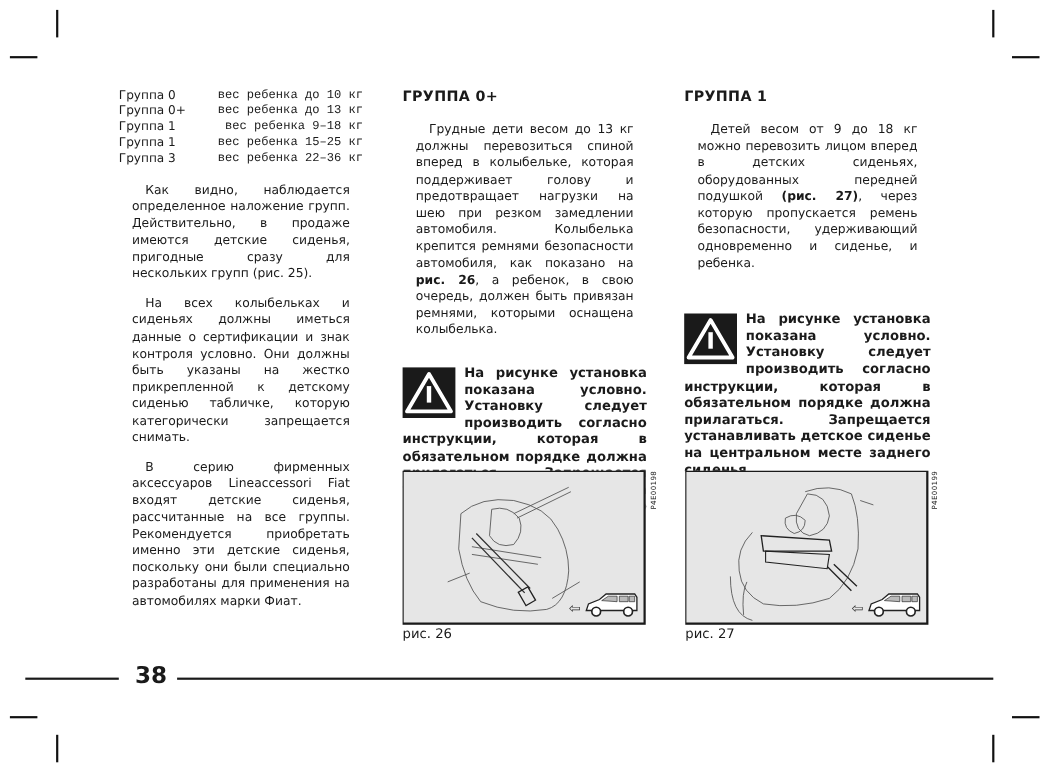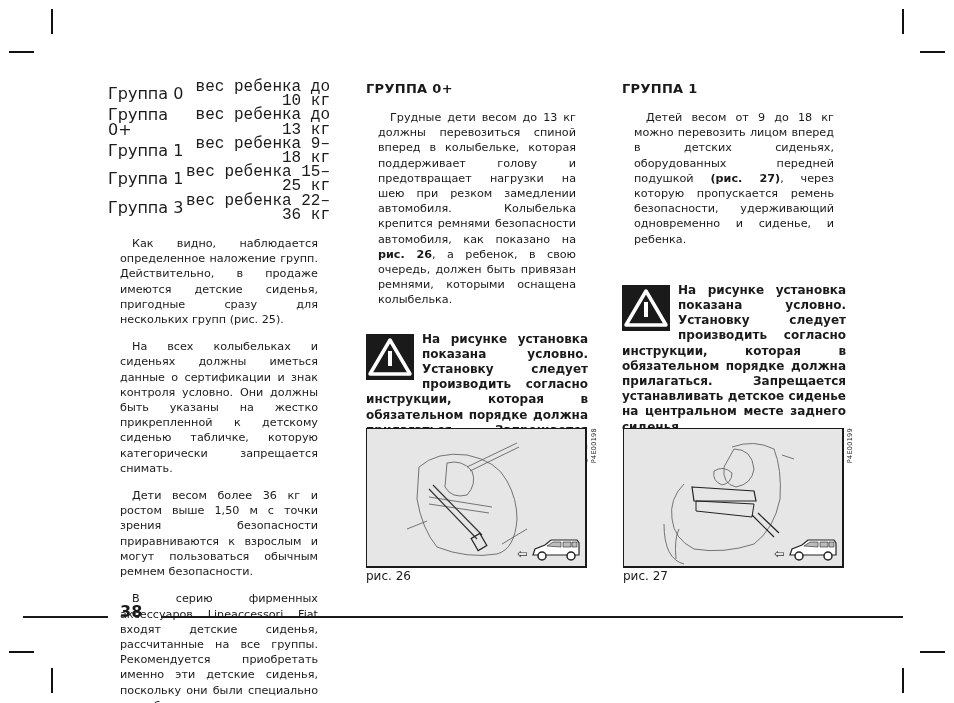--- a/index.html
+++ b/index.html
@@ -2,35 +2,35 @@
 <html><head>
 <meta charset="utf-8">
 <style>
   html, body { margin: 0; padding: 0; background: #ffffff; }
   body { width: 954px; height: 703px; position: relative; overflow: hidden;
          font-family: "DejaVu Sans", sans-serif; color: #1a1a1a; }
   .crop { position: absolute; background: #111; }
   .col { position: absolute; top: 80px; font-size: 11.2px; line-height: 15.2px; }
   .col p { margin: 12px; text-align: justify; text-indent: 12px; }
   .grp-table { width: 100%; border-collapse: collapse; margin-bottom: 14px; }
-  .grp-table td { padding: 0; font-size: 16px; line-height: 14.2px; }
+  .grp-table td { padding: 0; font-size: 11px; line-height: 14.2px; }
   .grp-table td.w { text-align: right; font-family: Liberation Mono, monospace; }
   h2 { margin: 0 0 3px 0; font-size: 13px; font-weight: bold; line-height: 18px; letter-spacing: 0.3px; }
   .warn { position: relative; margin-top: 24px; font-size: 12px; font-weight: bold; line-height: 15.2px; }
   .warn .icon { float: left; width: 48px; height: 46px; background: #1a1a1a; margin: 2px 8px 2px 0; }
   .warn p { margin: 0; text-align: justify; text-indent: 0; }
   .fig { position: absolute; top: 428px; width: 218px; height: 137px; background: #e6e6e6;
          border: 1.5px solid #1a1a1a; border-right-width: 2px; border-bottom-width: 2px; }
   .fig svg { position: absolute; left: 0; top: 0; }
   .fig-code { position: absolute; top: 428px; font-size: 6.5px; writing-mode: vertical-rl; transform: rotate(180deg);
               letter-spacing: 0.3px; color: #222; }
   .caption { position: absolute; top: 569px; font-size: 12px; }
   .footer-line { position: absolute; top: 616px; height: 2px; background: #1a1a1a; }
-  .page-num { position: absolute; top: 602px; left: 120px; width: 32px; text-align: left;
-              font-size: 16px; font-weight: bold; }
+  .page-num { position: absolute; top: 602px; left: 120px; width: 32px; text-align: right;
+              font-size: 21px; font-weight: bold; }
   b.ref { font-weight: bold; }
 </style>
 </head>
 <body>
 
 <div class="crop" style="left:51px;top:9px;width:2px;height:25px;"></div>
 <div class="crop" style="left:9px;top:51px;width:25px;height:2px;"></div>
 <div class="crop" style="left:902px;top:9px;width:2px;height:25px;"></div>
 <div class="crop" style="left:920px;top:51px;width:25px;height:2px;"></div>
 <div class="crop" style="left:9px;top:651px;width:25px;height:2px;"></div>
@@ -58,21 +58,20 @@
           <td class="w">вес ребенка 15–25 кг</td>
         </tr>
         <tr>
           <td>Группа 3</td>
           <td class="w">вес ребенка 22–36 кг</td>
         </tr>
       </tbody>
   </table>
   <p>Как видно, наблюдается определенное наложение групп. Действительно, в продаже имеются детские сиденья, пригодные сразу для нескольких групп (рис. 25).</p>
   <p>На всех колыбельках и сиденьях должны иметься данные о сертификации и знак контроля условно. Они должны быть указаны на жестко прикрепленной к детскому сиденью табличке, которую категорически запрещается снимать.</p>
-  <p>Дети весом более 36 кг и ростом выше 1,50 м с точки зрения безопасности приравниваются к взрослым и могут пользоваться обычным ремнем безопасности.</p>
   <p>В серию фирменных аксессуаров Lineaccessori Fiat входят детские сиденья, рассчитанные на все группы. Рекомендуется приобретать именно эти детские сиденья, поскольку они были специально разработаны для применения на автомобилях марки Фиат.</p>
 </div>
 
 <div class="col" style="left:366px; width:222px;">
   <h2>ГРУППА 0+</h2>
   <p><span>Грудные дети весом до 13 кг должны перевозиться спиной вперед в колыбельке, которая поддерживает голову и предотвращает нагрузки на шею при резком замедлении автомобиля. Колыбелька крепится ремнями безопасности автомобиля, как показано на </span><b class="ref">рис. 26</b><span>, а ребенок, в свою очередь, должен быть привязан ремнями, которыми оснащена колыбелька.</span></p>
   <div class="warn">
     <div class="icon">
       <svg width="48" height="46" viewBox="0 0 48 46">
         <polygon points="24,6 44,40 4,40" fill="none" stroke="#fff" stroke-width="3.5" stroke-linejoin="round"></polygon>

